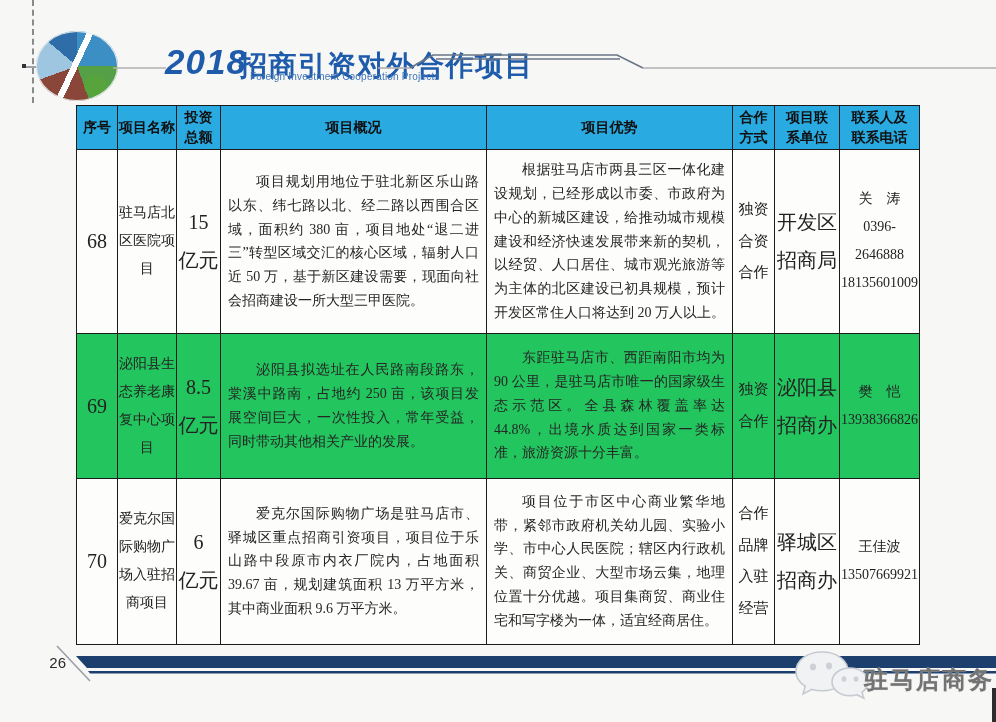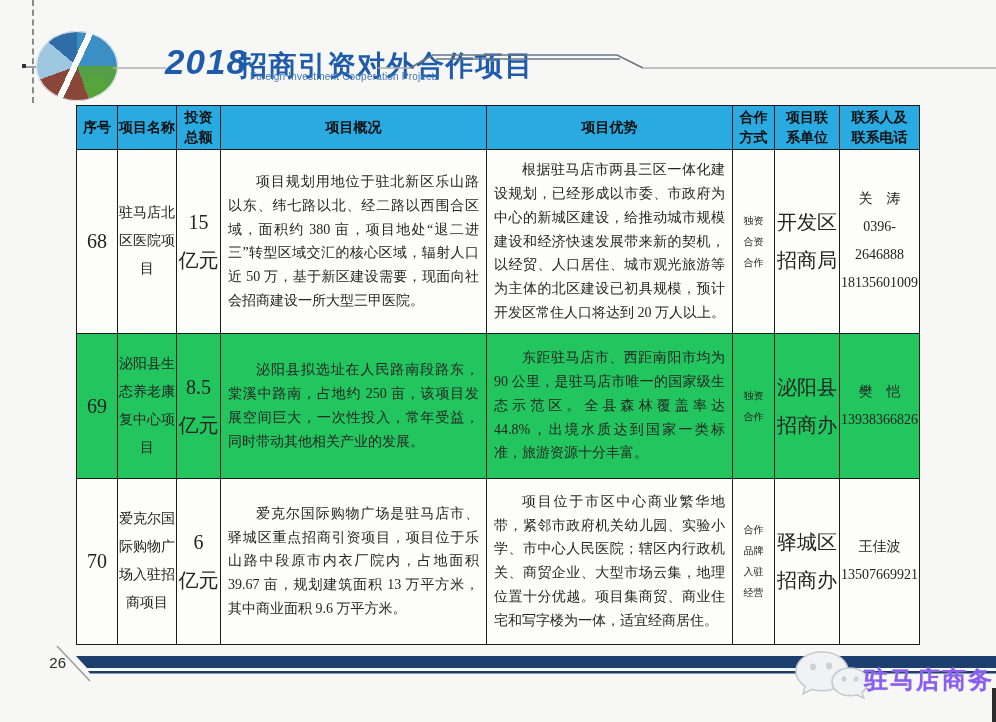--- a/index.html
+++ b/index.html
@@ -41,36 +41,36 @@
   table.proj th, table.proj td{border:1.6px solid #1b1b1b;overflow:hidden;}
   table.proj th{
     background:#29abe2;color:#101010;font-weight:bold;font-size:14px;line-height:1.4;
     white-space:pre-line;text-align:center;vertical-align:middle;padding:2px 0;
   }
   tr.row-white td{background:#fdfdfc;}
   tr.row-hl td{background:#22c55e;}
   td.c-center{text-align:center;vertical-align:middle;white-space:pre-line;font-size:20px;line-height:1.9;padding:0 1px;}
   td.c-name{font-size:14px;line-height:2.0;margin-top:12px;}
   td.c-contact{font-size:14px;line-height:2.0;}
-  td.c-coop{font-size:10px;line-height:2.1;}
+  td.c-coop{font-size:15px;line-height:2.1;}
   td.c-para{
     text-align:justify;vertical-align:middle;text-indent:2em;
     font-size:14px;line-height:1.7;padding:8px 7px;color:#252525;
   }
   
   .footer-svg{position:absolute;left:0;top:640px;}
   .page-num{
     position:absolute;left:40px;top:654px;width:26px;text-align:right;
     font-family:"Liberation Sans","DejaVu Sans",sans-serif;font-size:15px;color:#2a2a2a;
   }
   .watermark{position:absolute;left:792px;top:648px;width:204px;height:62px;}
   .wm-text{
     position:absolute;left:72px;top:16px;
     font-family:"Liberation Sans","DejaVu Sans",sans-serif;font-size:24px;font-weight:bold;
-    color:#8b5cf6;letter-spacing:2px;text-shadow:0 0 1px #b9bcc2;
+    color:#737373;letter-spacing:2px;text-shadow:0 0 1px #b9bcc2;
   }
   .scan-bar{position:absolute;left:992px;top:688px;width:4px;height:34px;background:#2c2c2c;}
 </style>
 </head>
 <body>
 
 <div class="page">
 
   <div class="dashline"></div>
   <div class="dot-mark"></div>

